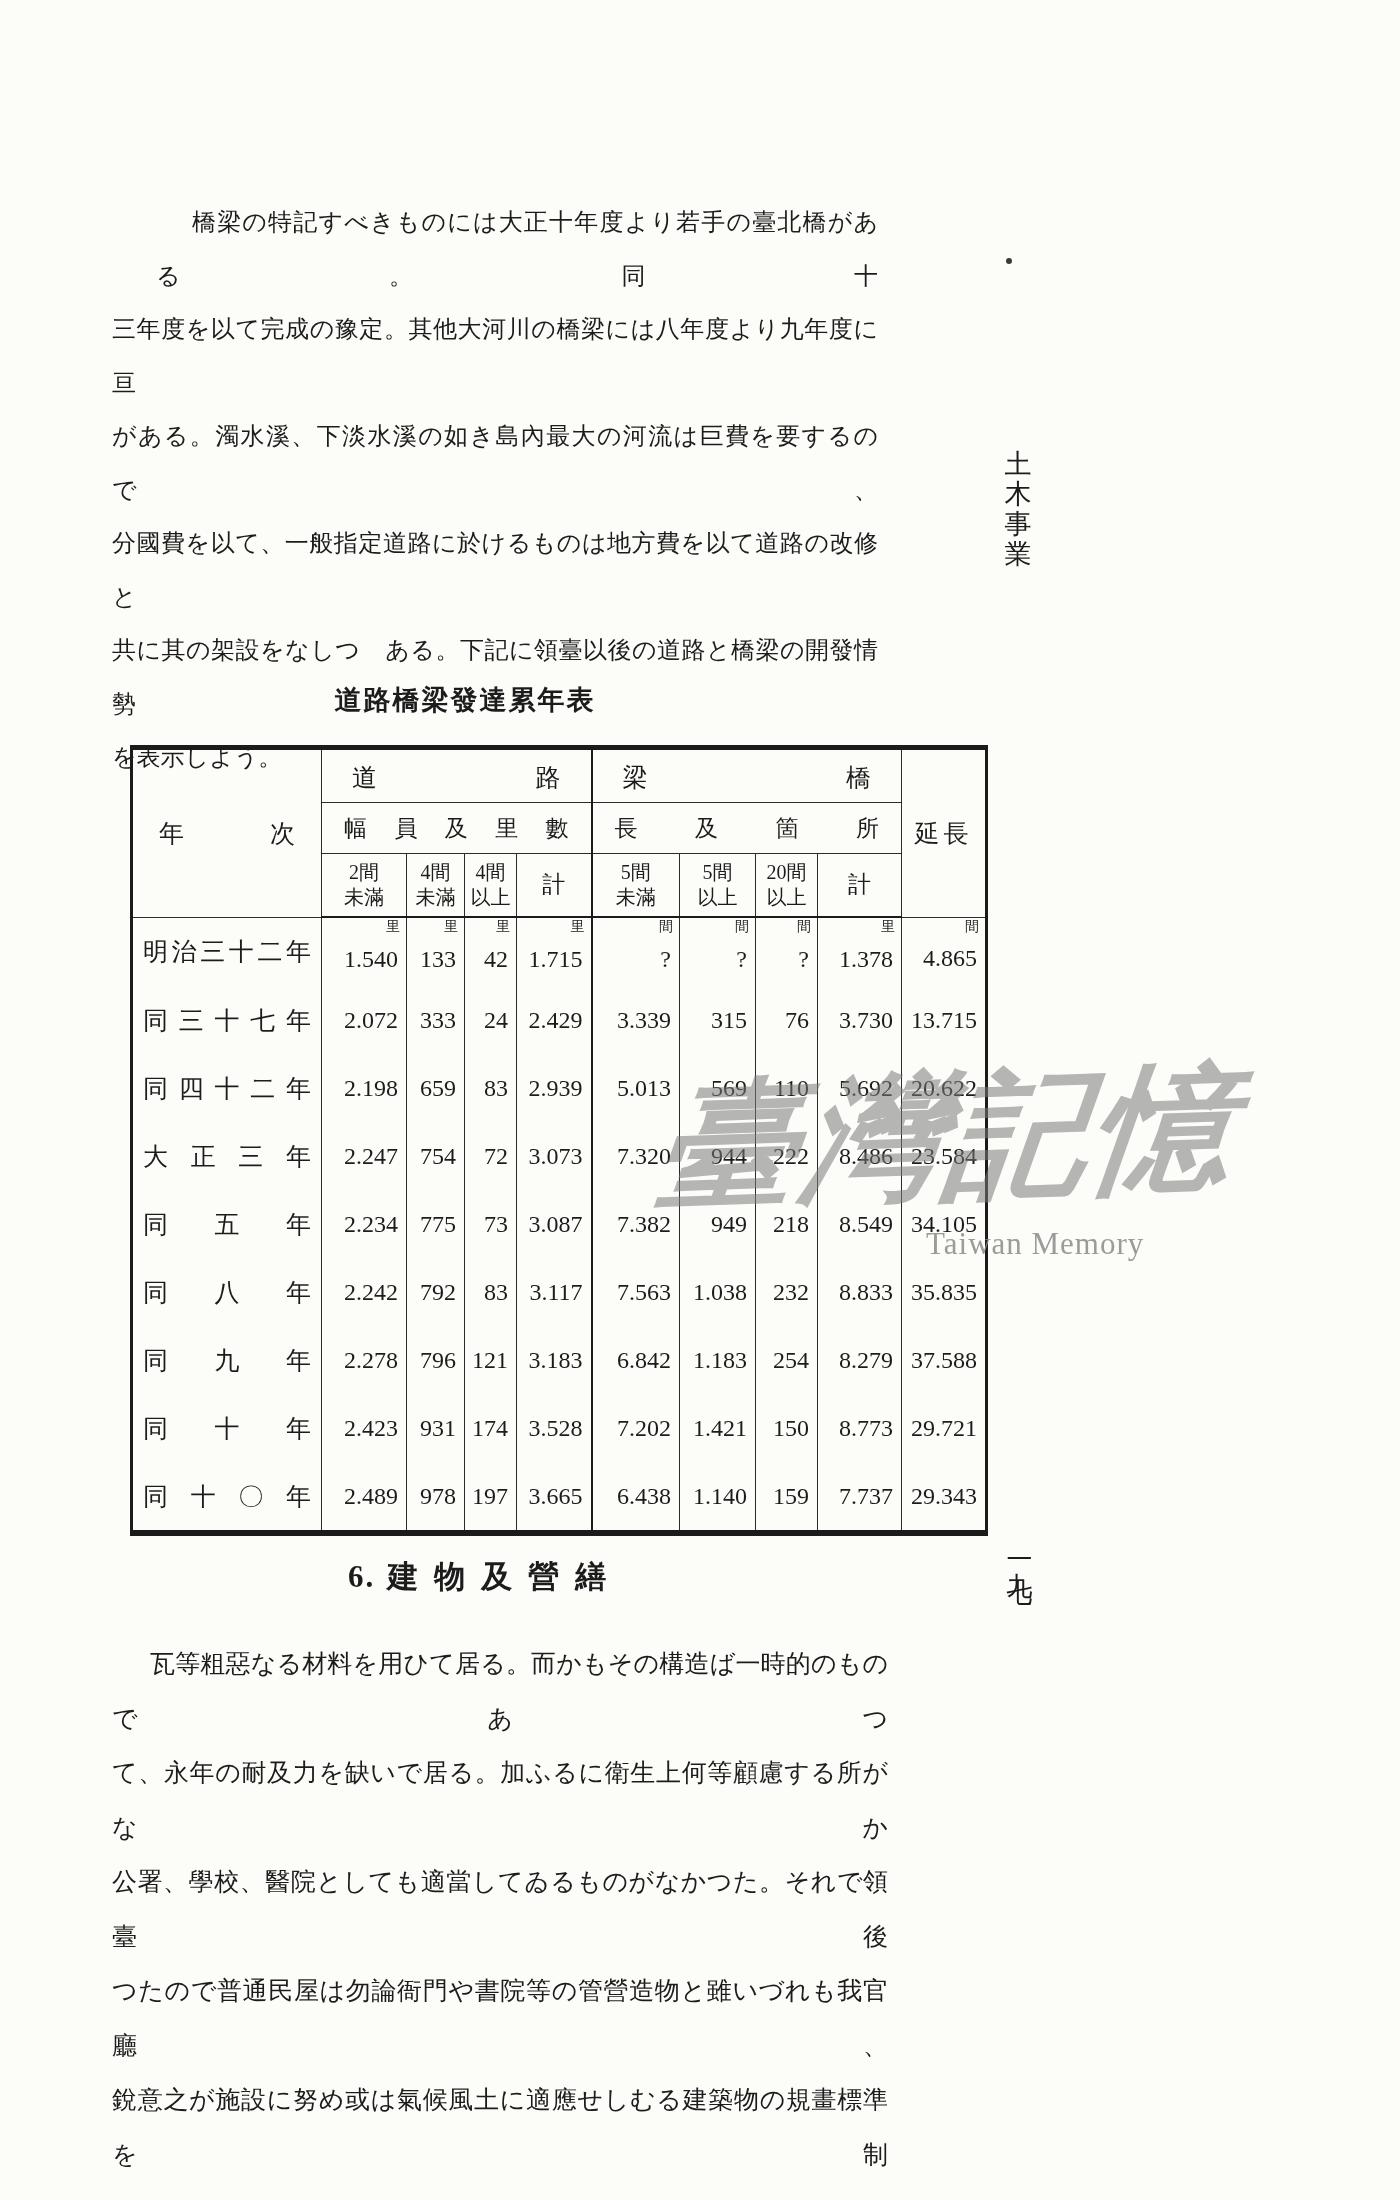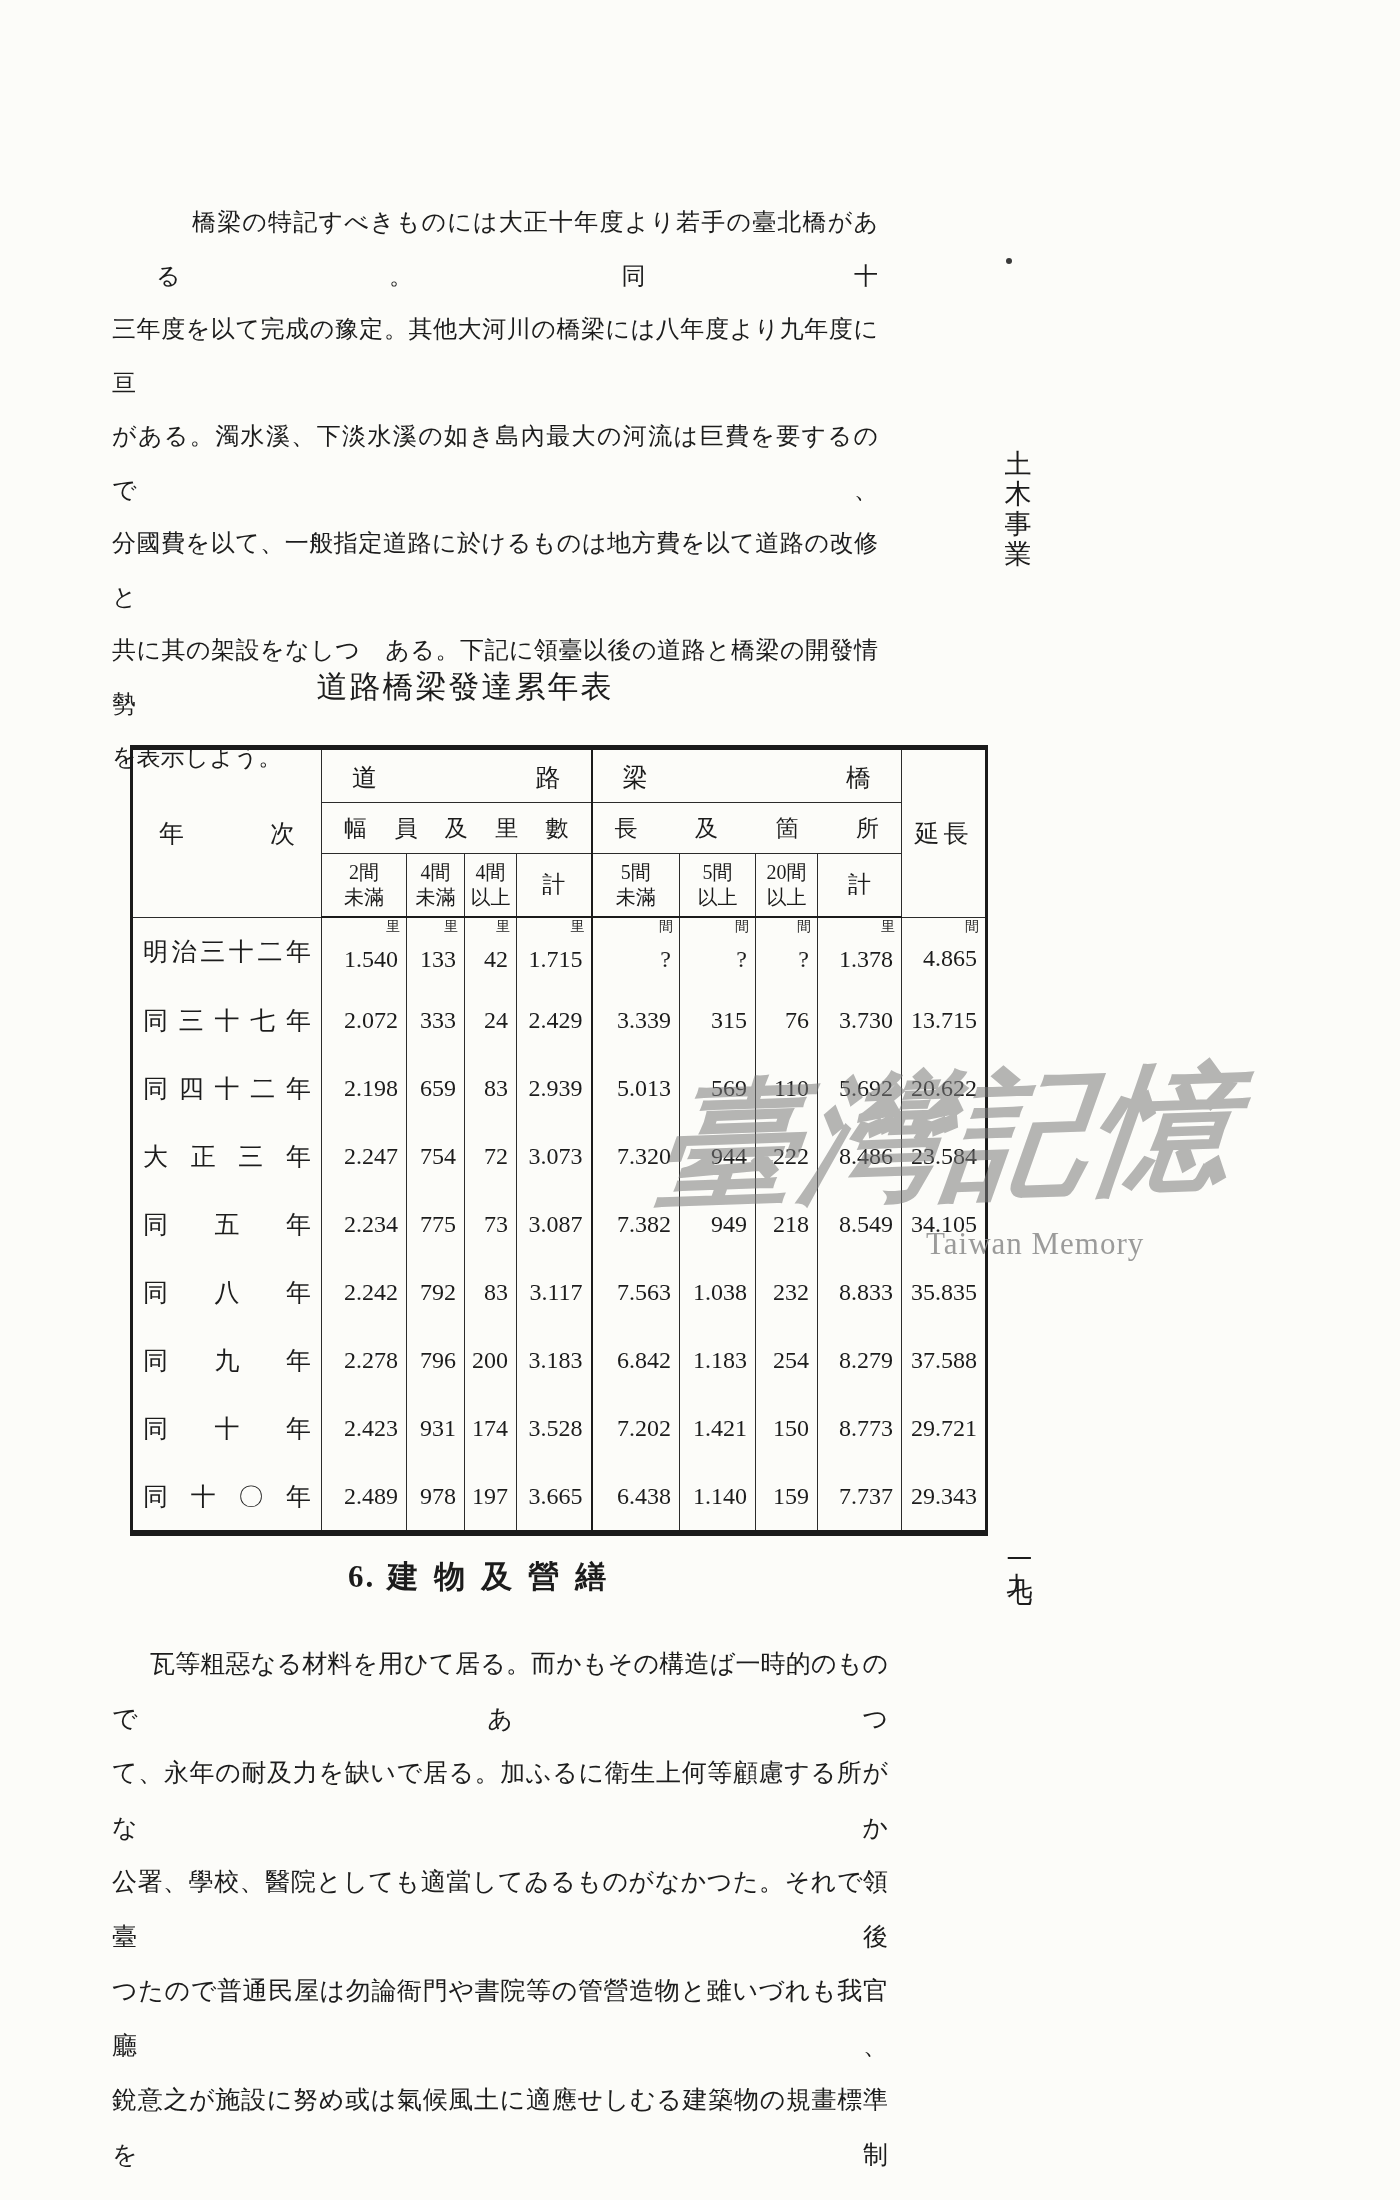--- a/index.html
+++ b/index.html
@@ -20,22 +20,22 @@
     white-space:normal;
   }
   .para-top{left:112px;top:196px;width:766px;font-size:24px;line-height:53.5px;}
   .para-top .pline:first-child{text-indent:36px;margin-left:44px;}
   .para-top .pline:last-child{text-align-last:left;}
   .para-bottom{left:112px;top:1637px;width:776px;font-size:25px;line-height:54.5px;}
   .para-bottom .pline:first-child{text-indent:38px;}
 
   
   .page-title{
-    position:absolute;left:105px;width:720px;top:666px;
-    text-align:center;font-size:31px;font-weight:normal;letter-spacing:2px;
+    position:absolute;left:105px;width:720px;top:682px;
+    text-align:center;font-size:27px;font-weight:bold;letter-spacing:2px;
   }
   .section-heading{
     position:absolute;left:105px;width:760px;top:1556px;
     text-align:center;font-size:31px;font-weight:bold;
   }
   .section-heading .sec-no{letter-spacing:2px;margin-right:12px;}
   .section-heading .sec-title{letter-spacing:16px;}
 
   
   .table-wrap{position:absolute;left:130px;top:745px;}
@@ -218,21 +218,21 @@
             <td class="num sep-left"><span class="val">7.563</span></td>
             <td class="num"><span class="val">1.038</span></td>
             <td class="num"><span class="val">232</span></td>
             <td class="num"><span class="val">8.833</span></td>
             <td class="num"><span class="val">35.835</span></td>
           </tr>
           <tr>
             <td class="ylabel">同九年</td>
             <td class="num"><span class="val">2.278</span></td>
             <td class="num"><span class="val">796</span></td>
-            <td class="num"><span class="val">200</span></td>
+            <td class="num"><span class="val">121</span></td>
             <td class="num"><span class="val">3.183</span></td>
             <td class="num sep-left"><span class="val">6.842</span></td>
             <td class="num"><span class="val">1.183</span></td>
             <td class="num"><span class="val">254</span></td>
             <td class="num"><span class="val">8.279</span></td>
             <td class="num"><span class="val">37.588</span></td>
           </tr>
           <tr>
             <td class="ylabel">同十年</td>
             <td class="num"><span class="val">2.423</span></td>

